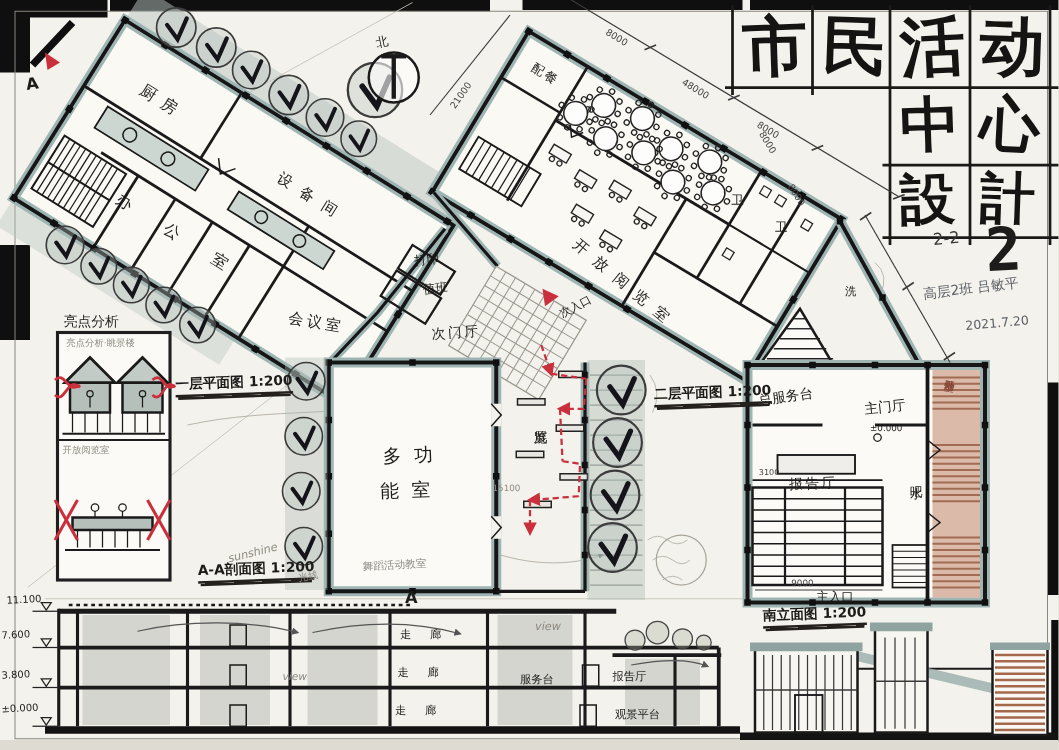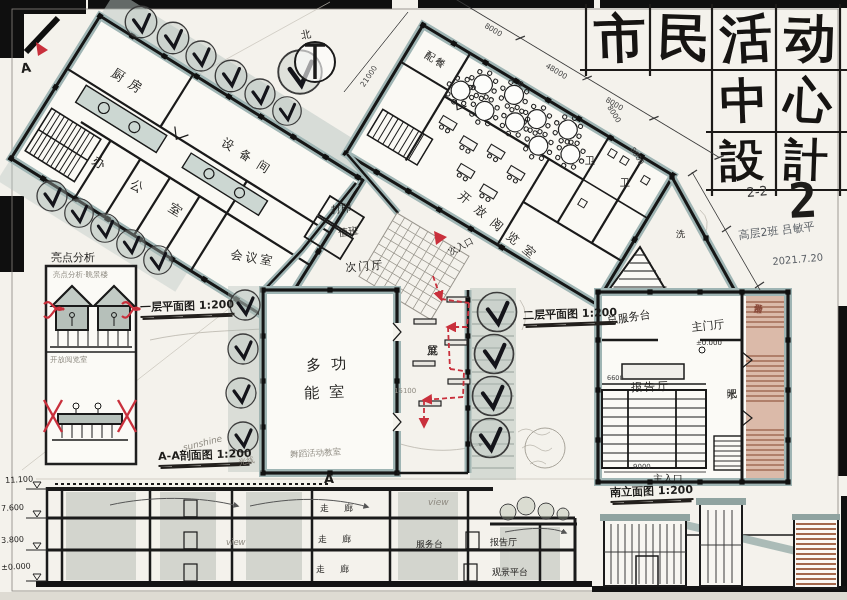--- a/index.html
+++ b/index.html
@@ -716,16 +716,16 @@
   <div class="lbl" style="left:1px;top:564px;font-size:8px;transform:rotate(-3deg)">±0.000</div>
 
   <div class="lbl" style="left:487px;top:22px;font-size:7.5px;color:#444;transform:rotate(31deg)">8000</div>
   <div class="lbl" style="left:548px;top:62px;font-size:7.5px;color:#444;transform:rotate(31deg)">48000</div>
   <div class="lbl" style="left:608px;top:96px;font-size:7.5px;color:#444;transform:rotate(31deg)">8000</div>
   <div class="lbl" style="left:612px;top:104px;font-size:7.5px;color:#444;transform:rotate(58deg)">8000</div>
   <div class="lbl" style="left:635px;top:146px;font-size:7.5px;color:#444;transform:rotate(58deg)">8000</div>
   <div class="lbl" style="left:359px;top:84px;font-size:7.5px;color:#444;transform:rotate(-55deg)">21000</div>
   <div class="lbl pencil" style="left:394px;top:388px;font-size:7px">15100</div>
   <div class="lbl" style="left:633px;top:464px;font-size:7px;color:#444">9000</div>
-  <div class="lbl" style="left:607px;top:375px;font-size:6.5px;color:#444">6600</div>
+  <div class="lbl" style="left:607px;top:375px;font-size:6.5px;color:#444">3100</div>
 </div>
 
 </div>
 
 </body></html>

